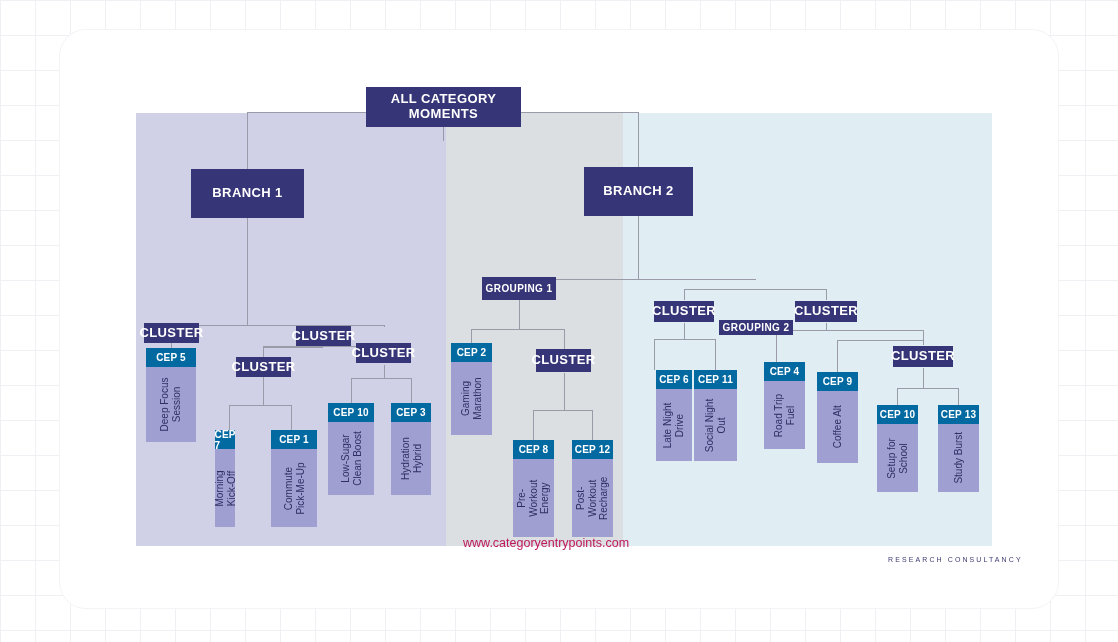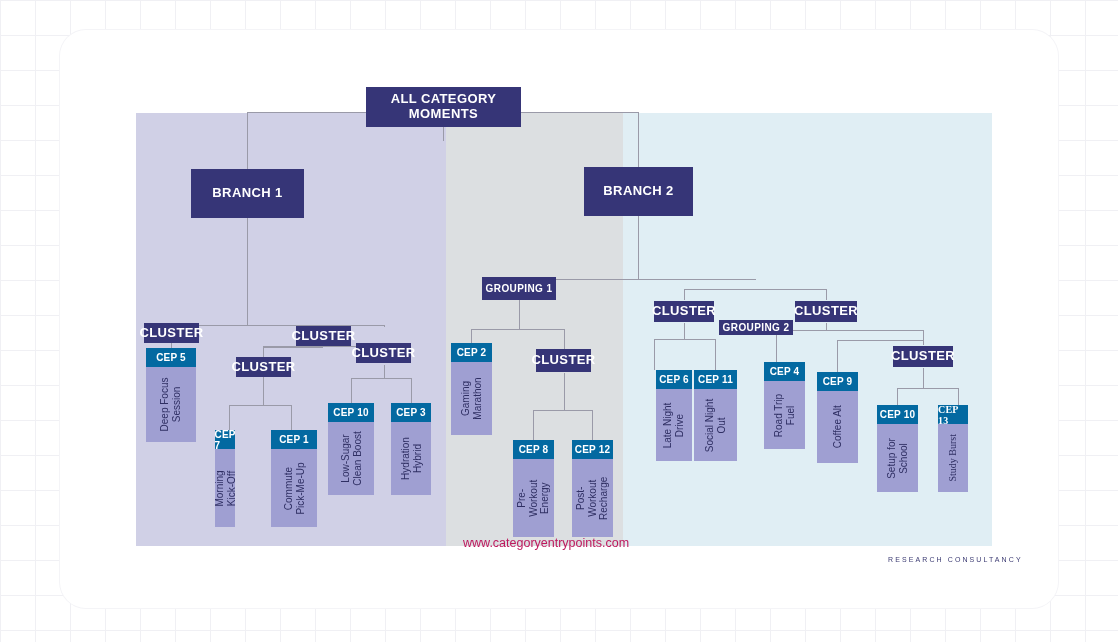--- a/index.html
+++ b/index.html
@@ -281,21 +281,21 @@
 </div>
 
 <div class="cep" style="left:877px;top:405px;width:41px;">
   <div class="cep-head">CEP 10</div>
   <div class="cep-body" style="height:68px;">
     <span style="white-space: pre;">Setup for
 School</span>
   </div>
 </div>
 
-<div class="cep" style="left:938px;top:405px;width:30px;font-family:Liberation Serif, serif;">
+<div class="cep" style="left:938px;top:405px;width:41px;">
   <div class="cep-head">CEP 13</div>
   <div class="cep-body" style="height:68px;">
     <span>Study Burst</span>
   </div>
 </div>
 
 <div id="footer-url">www.categoryentrypoints.com</div>
 
 <div id="logo">
   <div id="logo-sub">RESEARCH CONSULTANCY</div>

